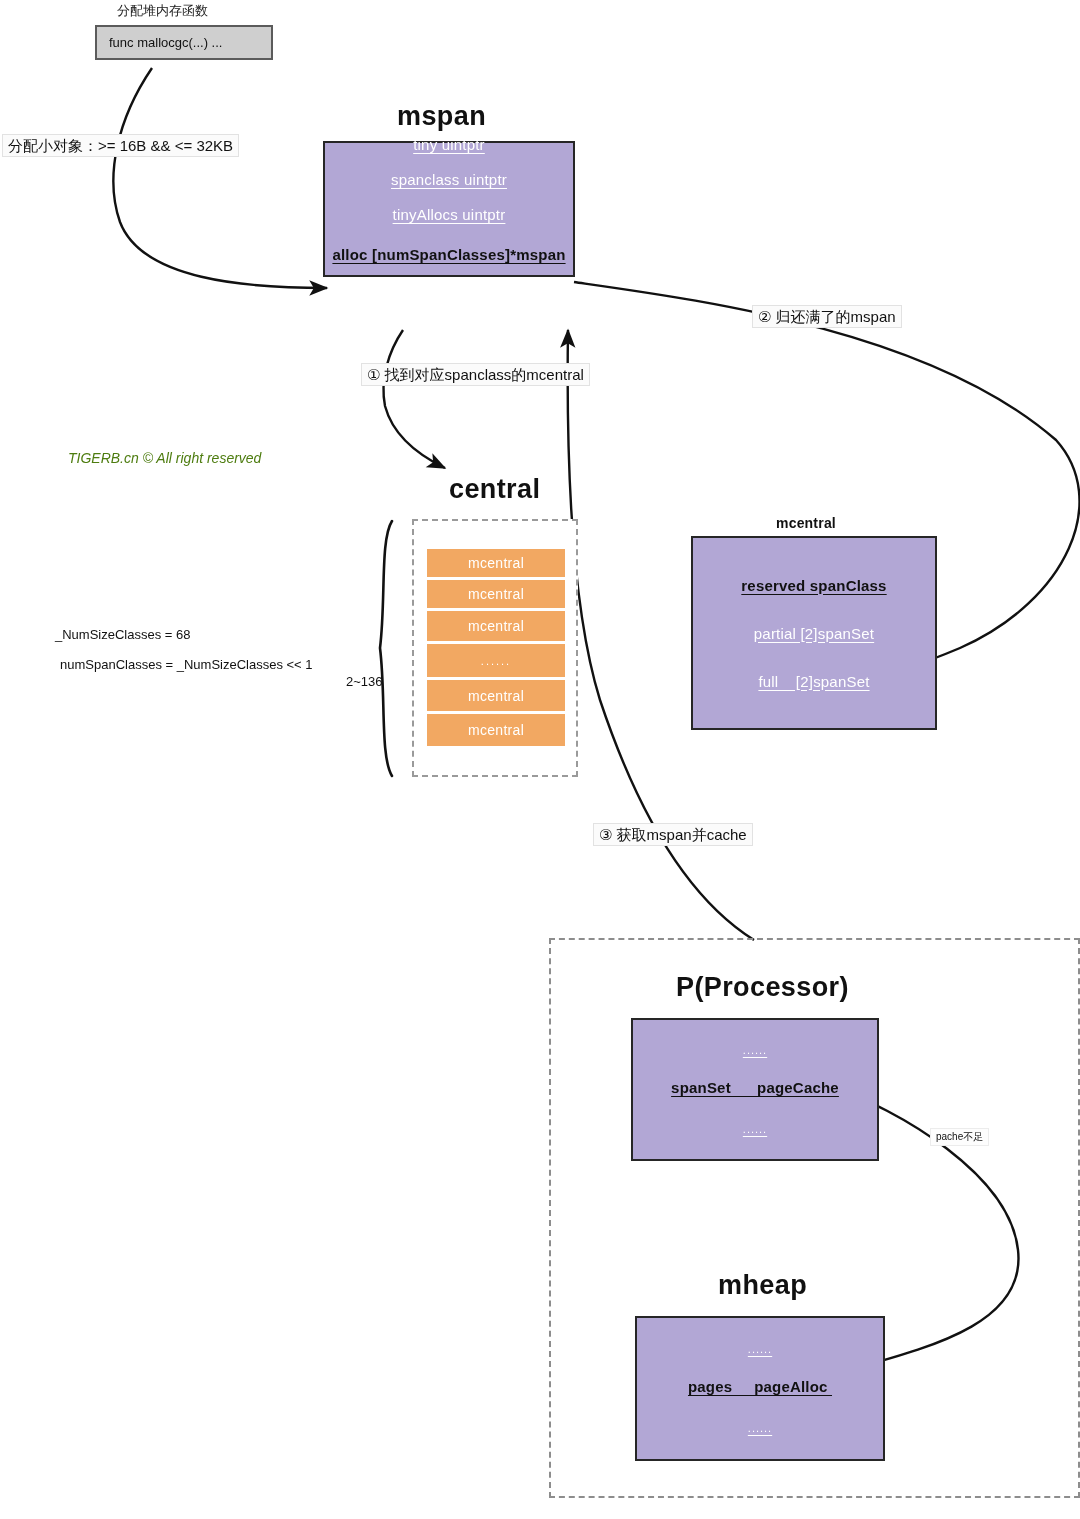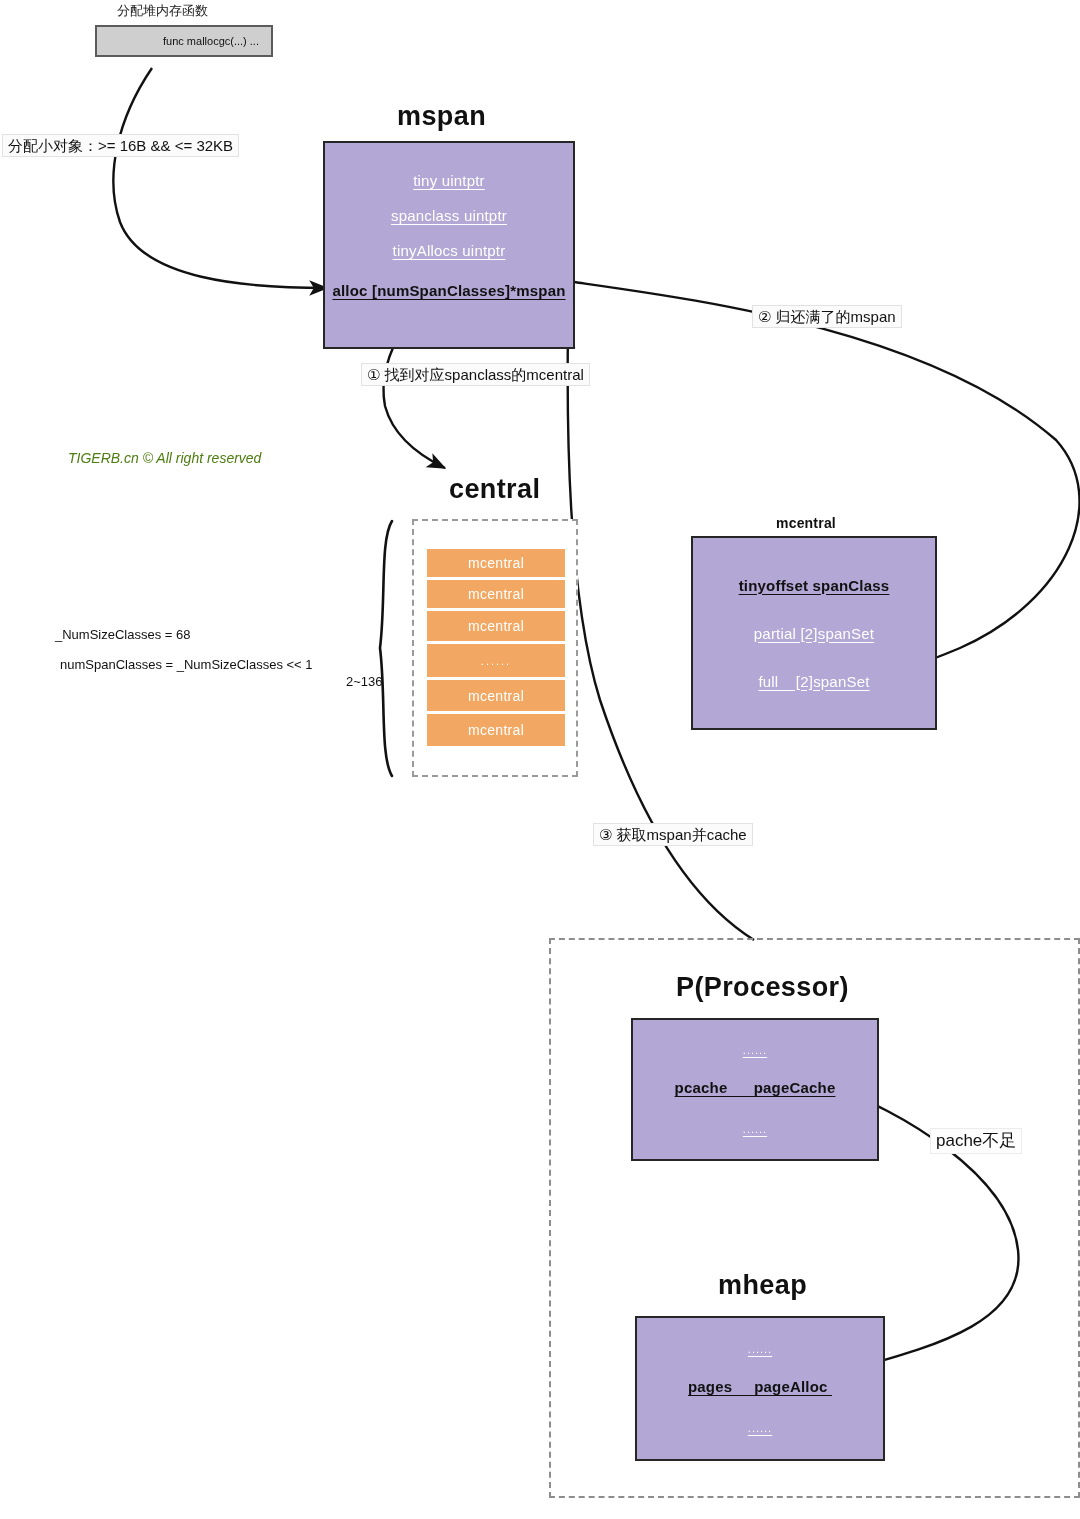--- a/index.html
+++ b/index.html
@@ -58,24 +58,24 @@
     color:#4d7c0f;
     white-space:nowrap;
   }
   .brace-label{font-size:13px;color:#111;white-space:nowrap;}
 
   
   .func-box{
     background:#cfcfcf;
     border:2px solid #5b5b5b;
     padding:8px 12px;
-    font-size:11px;
-    color:#111;
-    white-space:nowrap;
-    text-align:right;
+    font-size:13px;
+    color:#111;
+    white-space:nowrap;
+    text-align:left;
   }
 
   
   .purple-box{
     background:#b2a7d5;
     border:2px solid #262626;
     box-sizing:border-box;
     display:flex;
     flex-direction:column;
     align-items:center;
@@ -154,21 +154,21 @@
 
   <div class="abs small-cn" style="left:117px;top:2px;">分配堆内存函数</div>
 
   <div class="abs func-box" style="left:95px;top:25px;width:150px;">func mallocgc(...) ...</div>
 
 
   <div class="abs note" style="left:2px;top:134px;">分配小对象：&gt;= 16B &amp;&amp; &lt;= 32KB</div>
 
   <div class="abs boxlabel" style="left:397px;top:101px;">mspan</div>
 
-  <div class="abs purple-box" style="left:323px;top:141px;width:252px;height:208px;">
+  <div class="abs purple-box" style="left:323px;top:141px;width:252px;height:136px;">
     <div class="field">tiny  uintptr</div>
     <div class="field">spanclass uintptr</div>
     <div class="field">tinyAllocs uintptr</div>
     <div class="field dark" style="margin-top:14px;margin-bottom:28px;">alloc [numSpanClasses]*mspan</div>
   </div>
 
   <div class="abs note" style="left:361px;top:363px;">① 找到对应spanclass的mcentral</div>
 
   <div class="abs note" style="left:752px;top:305px;">② 归还满了的mspan</div>
 
@@ -190,36 +190,36 @@
     <div class="mc-row" style="height:28px;margin-bottom:3px;">mcentral</div>
     <div class="mc-row" style="height:30px;margin-bottom:3px;">mcentral</div>
     <div class="mc-row dots" style="height:33px;margin-bottom:3px;">......</div>
     <div class="mc-row" style="height:31px;margin-bottom:3px;">mcentral</div>
     <div class="mc-row" style="height:32px;">mcentral</div>
   </div>
 
   <div class="abs boxlabel sm" style="left:776px;top:515px;">mcentral</div>
 
   <div class="abs purple-box" style="left:691px;top:536px;width:246px;height:194px;">
-    <div class="field dark" style="margin-top:26px;margin-bottom:22px;">tinyoffset spanClass</div>
+    <div class="field dark" style="margin-top:26px;margin-bottom:22px;">reserved spanClass</div>
     <div class="field" style="margin-bottom:22px;">partial [2]spanSet</div>
     <div class="field" style="margin-bottom:26px;white-space:pre;">full    [2]spanSet</div>
   </div>
 
   <div class="abs big-dash" style="left:549px;top:938px;width:531px;height:560px;"></div>
 
   <div class="abs boxlabel" style="left:676px;top:972px;">P(Processor)</div>
 
   <div class="abs purple-box" style="left:631px;top:1018px;width:248px;height:143px;">
     <div class="field dots" style="margin-top:18px;margin-bottom:14px;">......</div>
-    <div class="field dark" style="white-space:pre;margin-bottom:18px;">pcache      pageCache</div>
+    <div class="field dark" style="white-space:pre;margin-bottom:18px;">spanSet      pageCache</div>
     <div class="field dots" style="margin-bottom:18px;">......</div>
   </div>
 
-  <div class="abs note plain" style="left:930px;top:1128px;font-size:17px;">pache不足</div>
+  <div class="abs note plain" style="left:930px;top:1128px;font-size:10px;">pache不足</div>
 
   <div class="abs boxlabel" style="left:718px;top:1270px;">mheap</div>
 
   <div class="abs purple-box" style="left:635px;top:1316px;width:250px;height:145px;">
     <div class="field dots" style="margin-top:18px;margin-bottom:14px;">......</div>
     <div class="field dark" style="white-space:pre;margin-bottom:18px;">pages     pageAlloc </div>
     <div class="field dots" style="margin-bottom:18px;">......</div>
   </div>
 
 </div>

